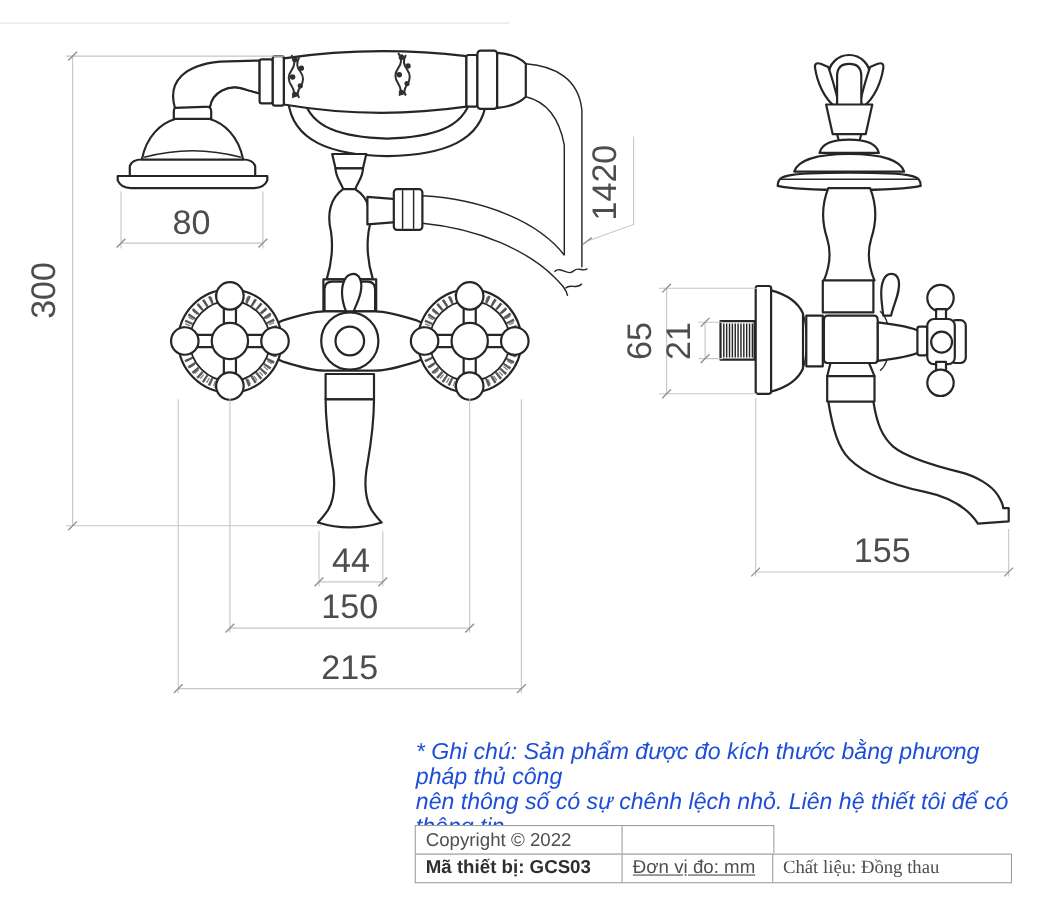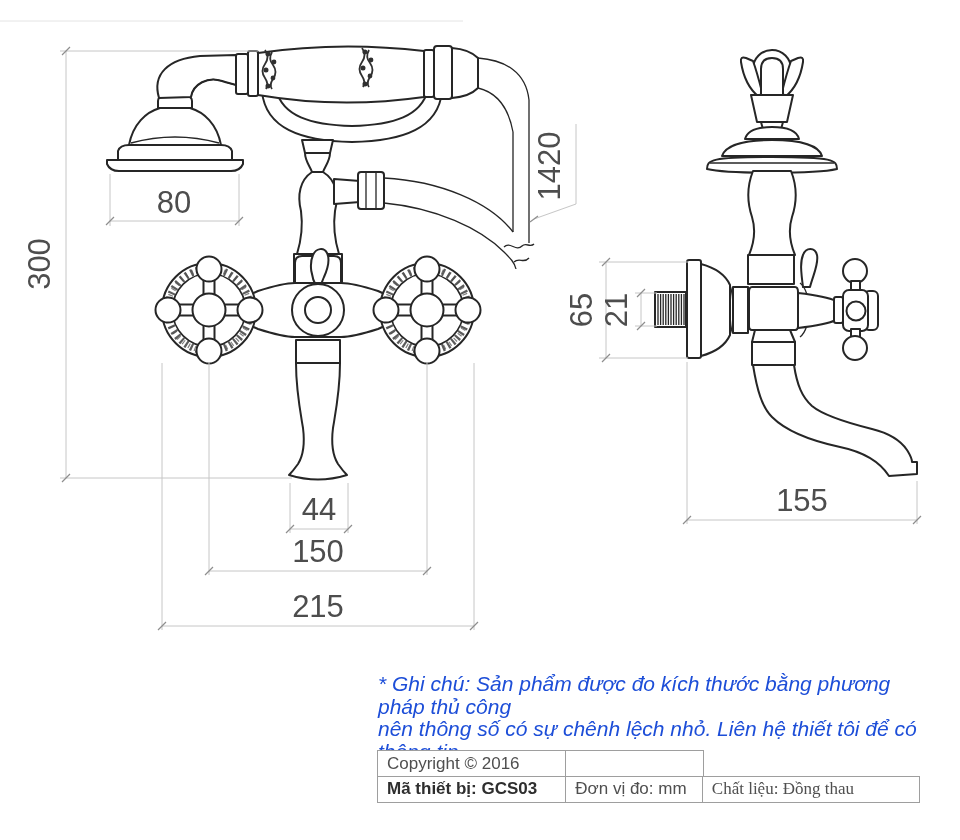--- a/index.html
+++ b/index.html
@@ -213,22 +213,22 @@
     <text class="dimtext" x="802" y="511" text-anchor="middle">155</text>
   </g>
 </svg>
 
 <div class="note">
   <div>* Ghi chú: Sản phẩm được đo kích thước bằng phương pháp thủ công</div>
   <div>nên thông số có sự chênh lệch nhỏ. Liên hệ thiết tôi để có thông tin</div>
 </div>
 
 <div class="tbl-row" style="left:377px;top:750px;width:327px;height:27px;">
-  <div class="tbl-cell div" style="width:189px;">Copyright © 2016</div>
+  <div class="tbl-cell div" style="width:189px;">Copyright © 2022</div>
   <div class="tbl-cell" style="width:138px;margin-top:44px;">KanLy®</div>
 </div>
 <div class="tbl-row" style="left:377px;top:775.5px;width:543px;height:27.5px;justify-content:flex-end;">
   <div class="tbl-cell div bold" style="width:189px;">Mã thiết bị: GCS03</div>
-  <div class="tbl-cell div" style="width:137px;">Đơn vị đo: mm</div>
+  <div class="tbl-cell div" style="width:137px;text-decoration:underline;">Đơn vị đo: mm</div>
   <div class="tbl-cell" style="width:217px;font-family:Liberation Serif, serif;">Chất liệu: Đồng thau</div>
 </div>
 
 </div>
 
 </body></html>

